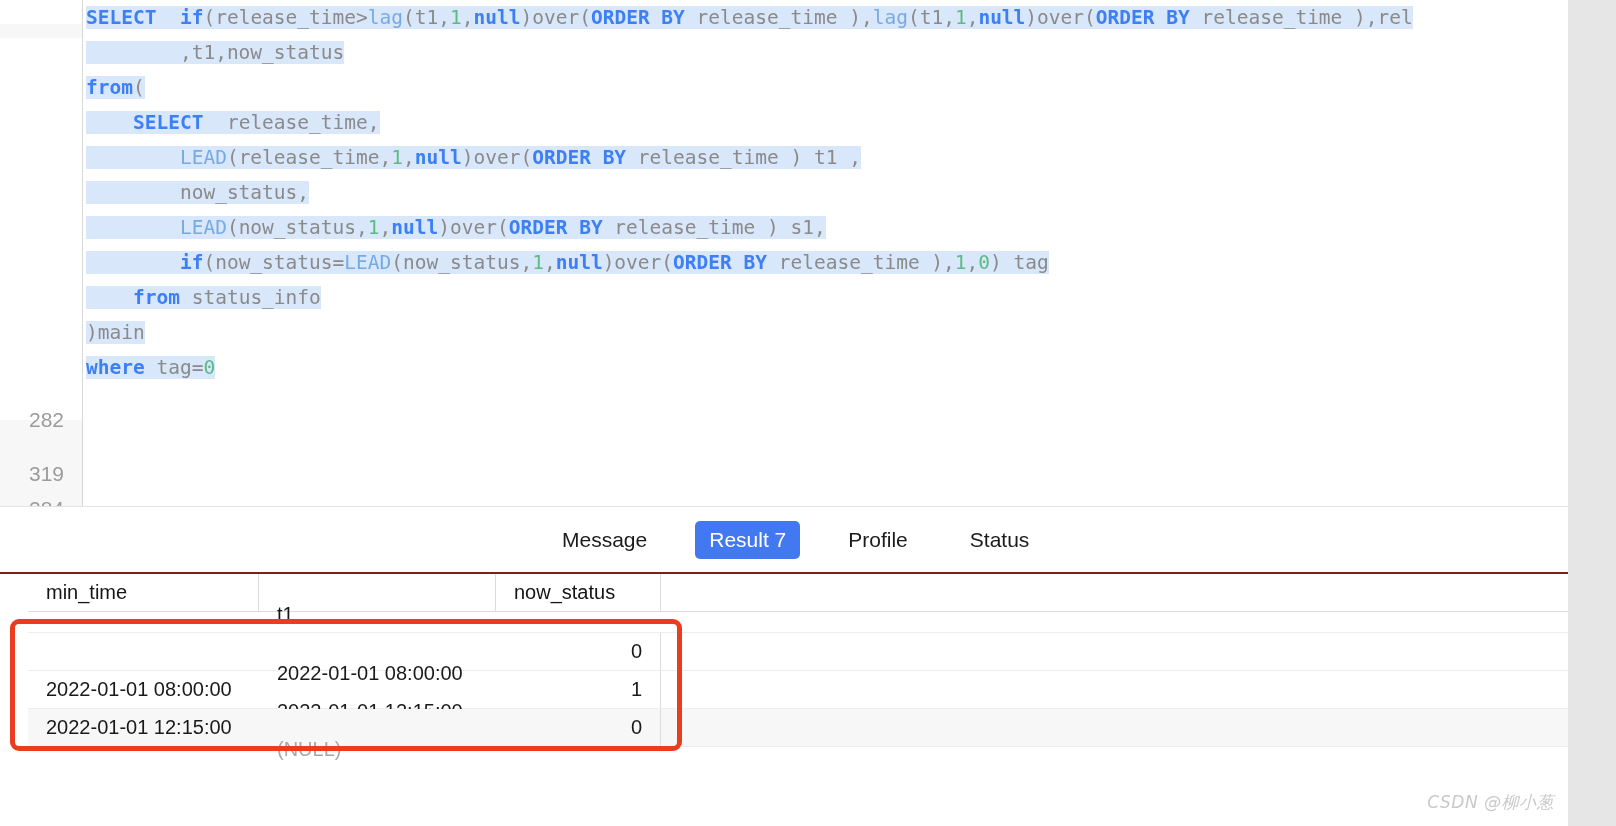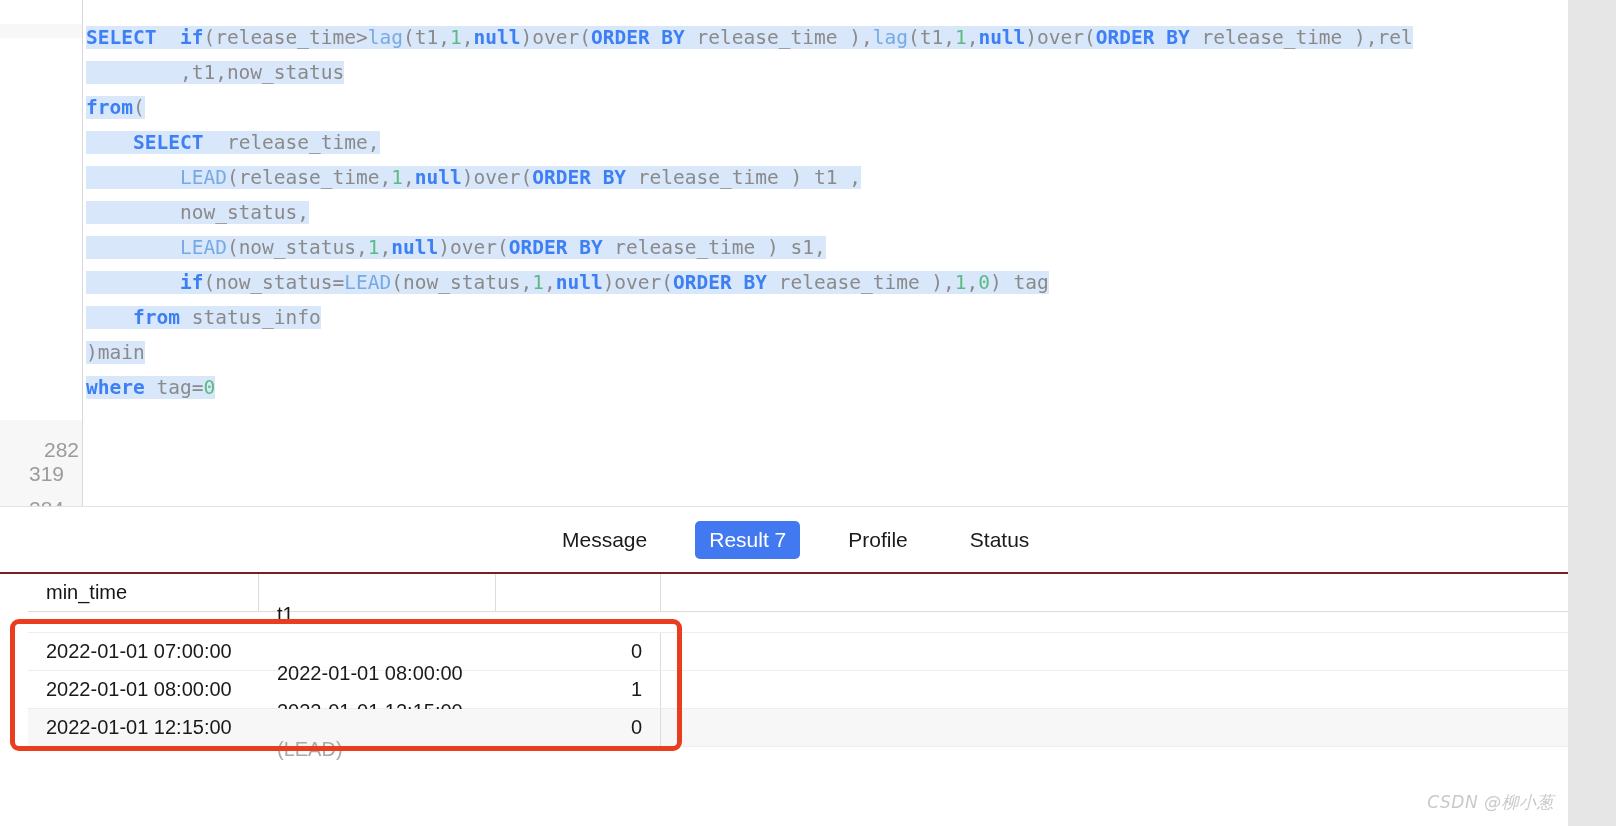--- a/index.html
+++ b/index.html
@@ -44,21 +44,20 @@
     font-size:21px;color:#9b9b9b;line-height:35px;
   }
 
   
   .code{
     position:absolute;left:86px;top:0;width:1482px;height:506px;
     font-family:"DejaVu Sans Mono","Liberation Mono",monospace;
     font-size:19.5px;
     line-height:35px;
     white-space:pre;
-    margin-top:20px;
   }
   .code .ln{
     position:relative;height:35px;white-space:pre;
   }
   .sel{background:#d9e7fb;}
   .kw{color:#3d7ff5;font-weight:bold;}
   .fn{color:#76aae6;}
   .num{color:#5cba83;}
   .id{color:#8a8a8a;}
   .pl{color:#7a7a7a;}
@@ -126,21 +125,21 @@
 </head>
 <body>
 
 <div id="root">
 
   <div class="editor">
     <div class="gutter">
       <div class="gutter-band" style="top:24px;height:14px;"></div>
       <div class="gutter-band" style="top:420px;height:86px;"></div>
       <div id="linenos">
-          <div class="lineno" style="top: 432px; margin-left: 15px;">282</div>
+          <div class="lineno" style="top: 402px;">282</div>
           <div class="lineno" style="top: 456px;">319</div>
           <div class="lineno" style="top: 491px;">284</div>
         </div>
     </div>
     <div class="gutter-divider"></div>
 
     <div class="code" id="code-area"><div class="ln"><span class="sel"><span class="kw">SELECT</span><span class="pl">  </span><span class="kw">if</span><span class="id">(release_time&gt;</span><span class="fn">lag</span><span class="id">(t1,</span><span class="num">1</span><span class="id">,</span><span class="kw">null</span><span class="id">)over(</span><span class="kw">ORDER BY</span><span class="id"> release_time ),</span><span class="fn">lag</span><span class="id">(t1,</span><span class="num">1</span><span class="id">,</span><span class="kw">null</span><span class="id">)over(</span><span class="kw">ORDER BY</span><span class="id"> release_time ),rel</span></span></div><div class="ln"><span class="sel"><span class="id">        ,t1,now_status</span></span></div><div class="ln"><span class="sel"><span class="kw">from</span><span class="id">(</span></span></div><div class="ln"><span class="sel"><span class="pl">    </span><span class="kw">SELECT</span><span class="id">  release_time,</span></span></div><div class="ln"><span class="sel"><span class="pl">        </span><span class="fn">LEAD</span><span class="id">(release_time,</span><span class="num">1</span><span class="id">,</span><span class="kw">null</span><span class="id">)over(</span><span class="kw">ORDER BY</span><span class="id"> release_time ) t1 ,</span></span></div><div class="ln"><span class="sel"><span class="id">        now_status,</span></span></div><div class="ln"><span class="sel"><span class="pl">        </span><span class="fn">LEAD</span><span class="id">(now_status,</span><span class="num">1</span><span class="id">,</span><span class="kw">null</span><span class="id">)over(</span><span class="kw">ORDER BY</span><span class="id"> release_time ) s1,</span></span></div><div class="ln"><span class="sel"><span class="pl">        </span><span class="kw">if</span><span class="id">(now_status=</span><span class="fn">LEAD</span><span class="id">(now_status,</span><span class="num">1</span><span class="id">,</span><span class="kw">null</span><span class="id">)over(</span><span class="kw">ORDER BY</span><span class="id"> release_time ),</span><span class="num">1</span><span class="id">,</span><span class="num">0</span><span class="id">) tag</span></span></div><div class="ln"><span class="sel"><span class="pl">    </span><span class="kw">from</span><span class="id"> status_info</span></span></div><div class="ln"><span class="sel"><span class="id">)main</span></span></div><div class="ln"><span class="sel"><span class="kw">where</span><span class="id"> tag=</span><span class="num">0</span></span></div></div>
   </div>
 
   <div class="tabbar">
@@ -150,40 +149,40 @@
         <div class="tab">Profile</div>
         <div class="tab">Status</div>
       </div>
   </div>
 
   <div class="results">
     <div class="grid" id="grid">
         <div class="grid-row hdr">
           <div class="cell c0">min_time</div>
           <div class="cell c1">t1</div>
+          <div class="cell c2">now_status</div>
           <div class="vline" style="left: 230px;"></div>
           <div class="vline" style="left: 467px;"></div>
           <div class="vline" style="left: 632px;"></div>
         </div>
         <div class="grid-row" style="height: 20px; border-bottom: 1px solid rgb(238, 238, 238);"></div>
         <div class="grid-row body-row">
-          <div class="cell c0">2022-01-01 07:00:00</div>
           <div class="cell c1">2022-01-01 08:00:00</div>
           <div class="cell c2 r">0</div>
           <div class="vline" style="left: 632px;"></div>
         </div>
         <div class="grid-row body-row">
           <div class="cell c0">2022-01-01 08:00:00</div>
           <div class="cell c1">2022-01-01 12:15:00</div>
           <div class="cell c2 r">1</div>
           <div class="vline" style="left: 632px;"></div>
         </div>
         <div class="grid-row body-row alt">
           <div class="cell c0">2022-01-01 12:15:00</div>
-          <div class="cell c1 null">(LEAD)</div>
+          <div class="cell c1 null">(NULL)</div>
           <div class="cell c2 r">0</div>
           <div class="vline" style="left: 632px;"></div>
         </div>
       </div>
   </div>
 
   <div class="redbox"></div>
 
   <div class="watermark">CSDN @柳小葱</div>
 

